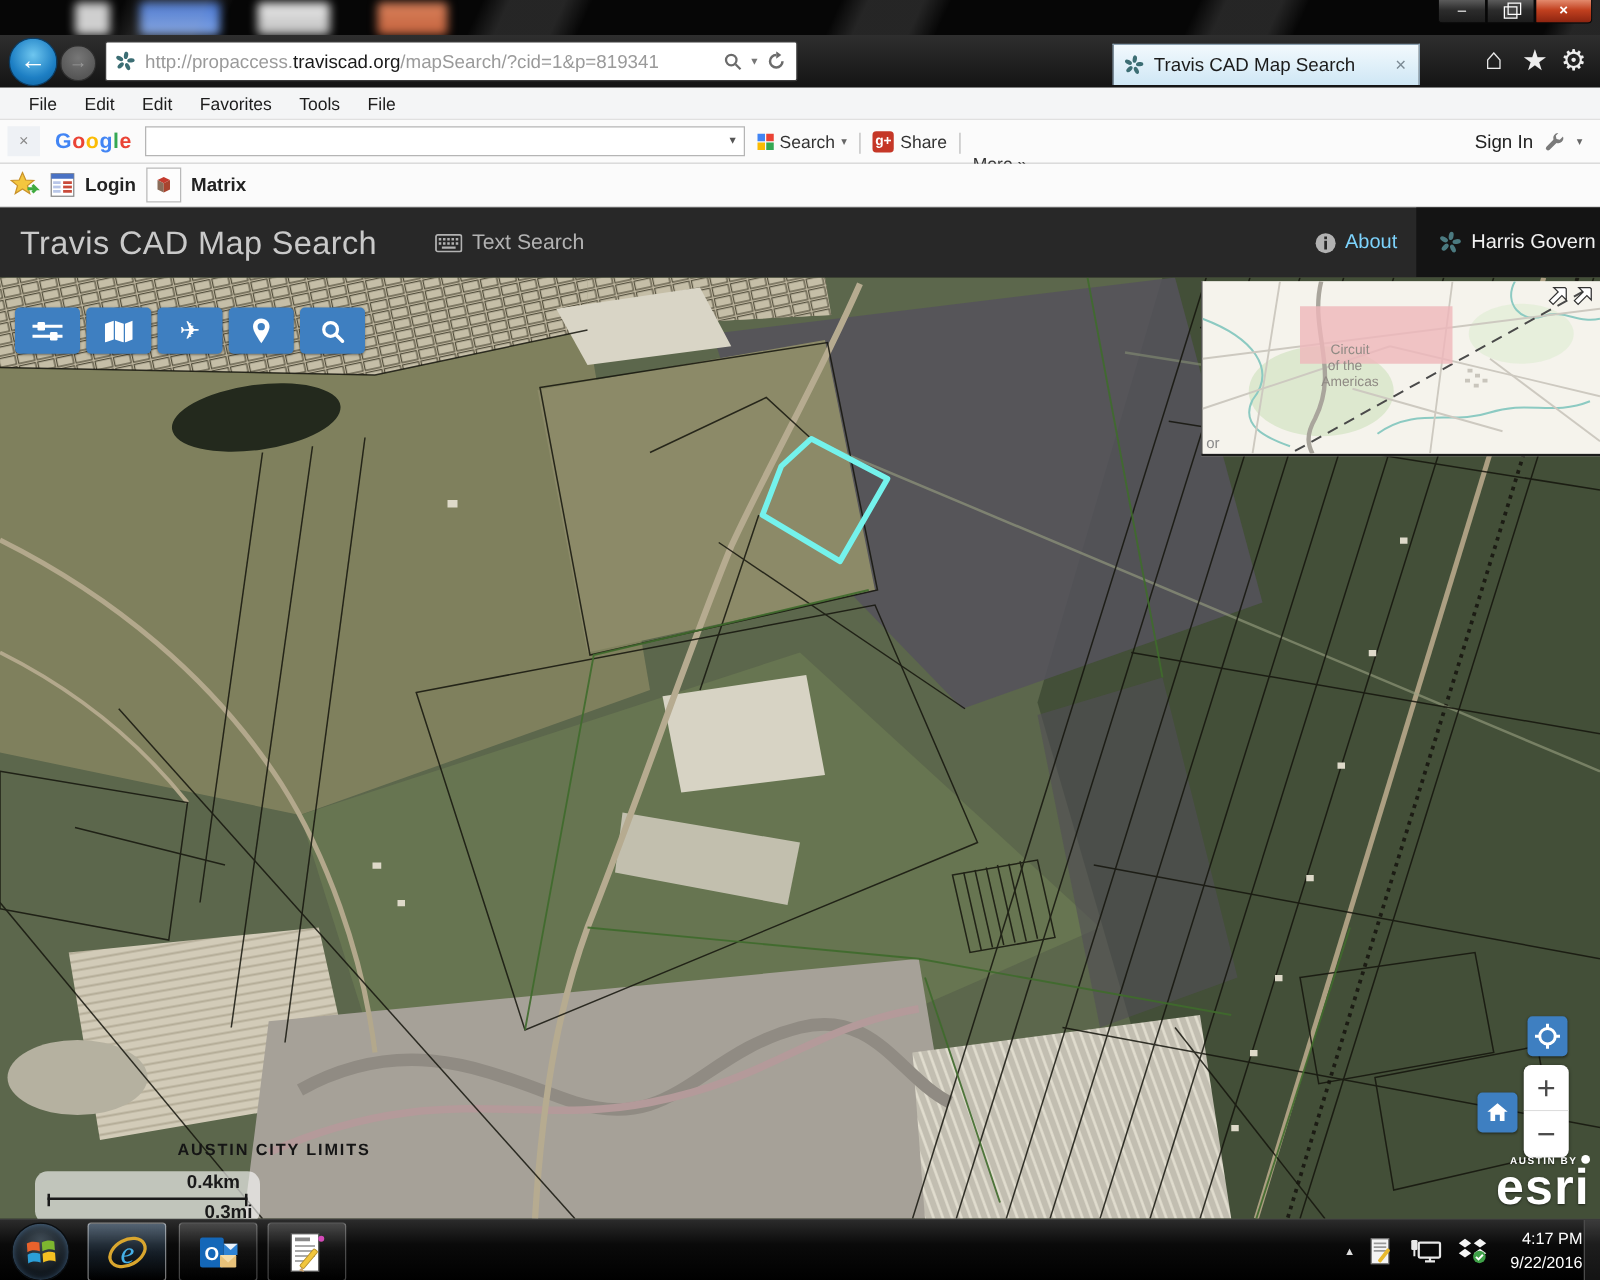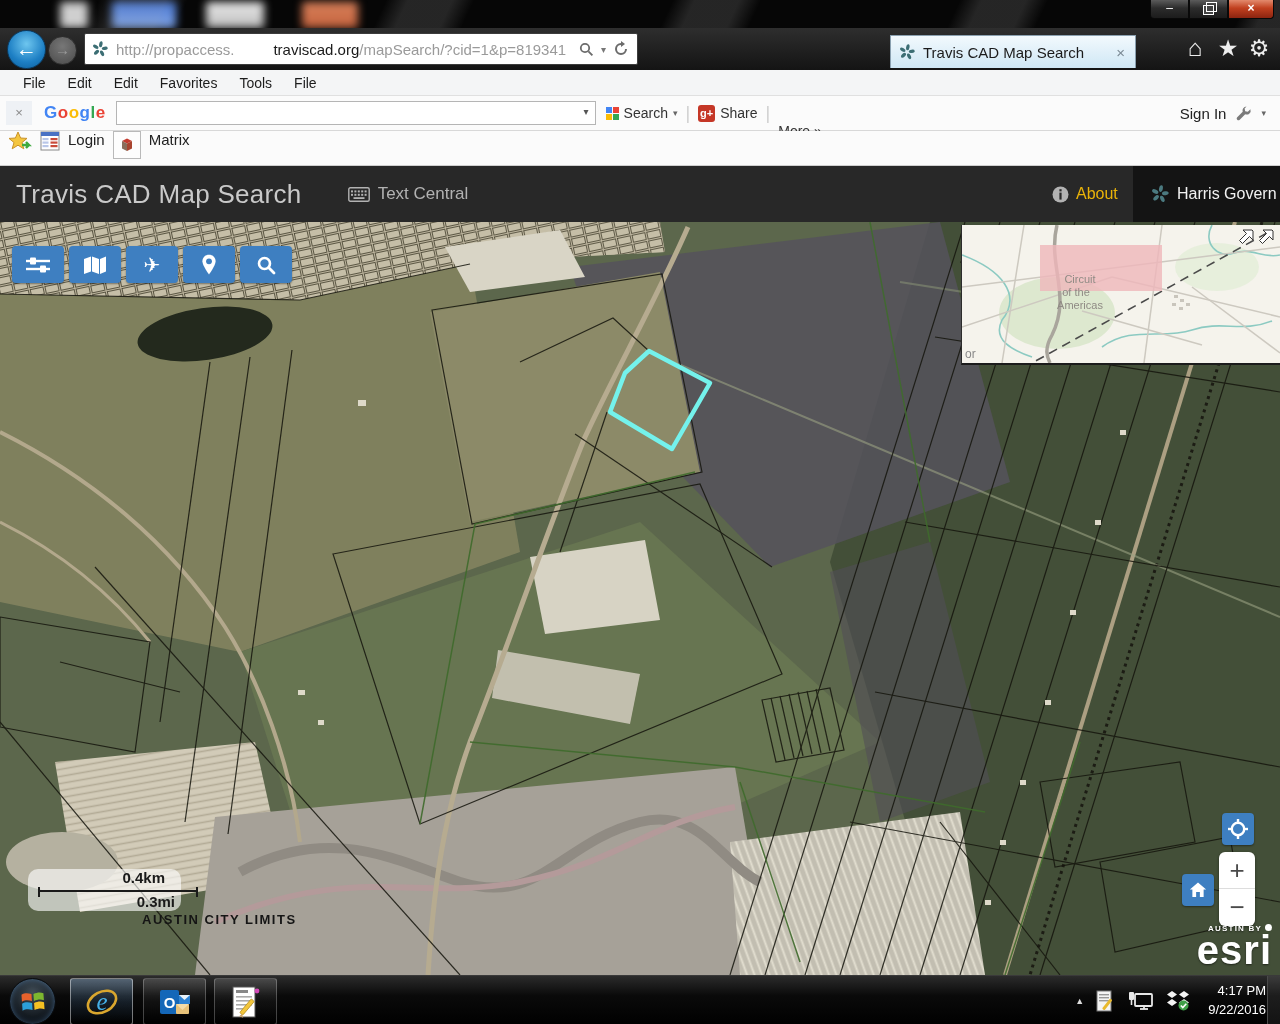--- a/index.html
+++ b/index.html
@@ -18,21 +18,21 @@
     background:linear-gradient(#2e2e2e,#141414);}
   #back-btn{left:7px;top:2px;width:37px;height:37px;border-radius:50%;
     background:radial-gradient(circle at 50% 35%,#6ec6ef,#1d7fc4 60%,#0d5d98);
     border:1px solid #0b3c63;color:#fff;font-size:21px;font-weight:bold;text-align:center;line-height:35px;}
   #fwd-btn{left:48px;top:8px;width:27px;height:27px;border-radius:50%;
     background:radial-gradient(circle at 50% 35%,#777,#4a4a4a);
     border:1px solid #2e2e2e;color:#9a9a9a;font-size:15px;font-weight:bold;text-align:center;line-height:25px;}
   #address-bar{left:84px;top:5px;width:552px;height:30px;background:#fff;border:1px solid #3c3c3c;border-radius:2px;
     display:flex;align-items:center;font-size:15px;color:#9a9a9a;}
   #address-bar .favicon{margin:0 8px 0 7px;flex:0 0 auto;}
-  #url-domain{color:#1a1a1a;margin-left:39px;}
+  #url-domain{color:#1a1a1a;}
   #address-tools{margin-left:auto;display:flex;align-items:center;gap:7px;padding-right:8px;color:#6b6b6b;}
   #address-tools .dd{font-size:10px;color:#777;}
 
   
   .tab{top:7px;height:33px;display:flex;align-items:center;font-size:15px;box-sizing:border-box;}
   #tab-inactive{left:640px;width:249px;background:linear-gradient(#9db0c0,#7e95a7);
     border:1px solid #55687a;border-bottom:none;color:#16252f;}
   #tab-active{left:890px;width:246px;background:linear-gradient(#f2f9fd,#cfe7f5);
     border:1px solid #8aa0b0;border-bottom:none;color:#1b1b1b;}
   .tab .fav{margin:0 8px;flex:0 0 auto;}
@@ -77,45 +77,45 @@
   .mini-grid i:nth-child(4){right:0;bottom:0;background:#34a853;}
   .dd-small{font-size:9px;color:#666;}
   #gplus-icon{width:17px;height:17px;background:#c53727;border-radius:3px;color:#fff;font-size:11px;font-weight:bold;
     text-align:center;line-height:17px;margin-right:5px;}
   #g-share{display:flex;align-items:center;}
   #g-more{display:flex;align-items:center;gap:4px;margin-top:36px;}
   #g-signin{margin-left:auto;display:flex;align-items:center;gap:9px;padding-right:14px;font-size:15px;color:#222;text-align:center;}
 
   
   #links-bar{left:0;top:131px;width:1280px;height:35px;background:#fbfbfb;border-bottom:1px solid #cfcfcf;
-    display:flex;gap:8px;padding-left:8px;box-sizing:border-box;font-size:15px;color:#222;}
+    display:flex;align-items:center;gap:8px;padding-left:8px;box-sizing:border-box;font-size:15px;color:#222;font-weight:bold;}
   #matrix-box{width:26px;height:26px;border:1px solid #b9b9b9;background:#fdfdfd;display:flex;align-items:center;justify-content:center;}
 
   
   #page-header{left:0;top:166px;width:1280px;height:56px;background:#282828;display:flex;align-items:center;}
   #page-title{margin-left:16px;font-size:26px;color:#c9c9c9;letter-spacing:.3px;}
   #text-search-btn{margin-left:46px;display:flex;align-items:center;gap:8px;font-size:17px;color:#b2b2b2;}
-  #about-btn{position:absolute;left:1052px;display:flex;align-items:center;gap:7px;font-size:16px;color:#eab308;}
+  #about-btn{position:absolute;left:1052px;display:flex;align-items:center;gap:7px;font-size:16px;color:#7dd3fc;}
   #brand-block{position:absolute;left:1133px;top:0;width:147px;height:56px;background:#141414;
     display:flex;align-items:center;gap:8px;padding-left:18px;box-sizing:border-box;overflow:hidden;}
   #brand-label{color:#f2f2f2;font-size:16px;white-space:nowrap;}
 
   
   #map-area{left:0;top:222px;width:1280px;height:753px;background:#5c674c;overflow:hidden;}
   #map-svg{position:absolute;left:0;top:0;}
 
   #map-toolbar{left:12px;top:24px;display:flex;gap:5px;}
   .map-btn{width:52px;height:37px;background:#3e7fc1;border-radius:4px;display:flex;align-items:center;justify-content:center;
     box-shadow:0 1px 2px rgba(0,0,0,.4);color:#fff;}
   .map-btn .plane-glyph{font-size:20px;}
 
   #overview-map{right:0;top:3px;width:318px;height:138px;background:#f5f3ec;border-left:1px solid #2c2c2c;border-bottom:2px solid #1c1c1c;overflow:hidden;}
   #ov-expand{position:absolute;right:4px;top:4px;}
 
-  #scale-box{left:28px;top:647px;width:153px;height:42px;background:rgba(255,255,255,.62);border-radius:10px;z-index:3;}
+  #scale-box{left:28px;top:715px;width:180px;height:42px;background:rgba(255,255,255,.62);border-radius:10px;z-index:3;}
   #scale-line{position:absolute;left:10px;top:21px;width:160px;border-top:2px solid #1a1a1a;}
   #scale-line:before,#scale-line:after{content:"";position:absolute;top:-5px;width:2px;height:10px;background:#1a1a1a;}
   #scale-line:before{left:0;} #scale-line:after{right:0;}
   #scale-km{position:absolute;right:16px;top:0;font-size:15px;font-weight:bold;color:#1a1a1a;}
   #scale-mi{position:absolute;right:6px;bottom:1px;font-size:15px;font-weight:bold;color:#1a1a1a;}
   #city-limits{left:142px;top:690px;font-size:13px;font-weight:bold;letter-spacing:1.5px;color:#151515;z-index:2;white-space:nowrap;}
 
   #locate-btn{right:26px;top:591px;width:32px;height:32px;background:#3e7fc1;border-radius:4px;
     display:flex;align-items:center;justify-content:center;box-shadow:0 1px 2px rgba(0,0,0,.4);}
   #zoom-panel{right:25px;top:630px;width:36px;height:74px;background:#fff;border-radius:6px;box-shadow:0 1px 3px rgba(0,0,0,.45);z-index:3;}
@@ -295,21 +295,21 @@
           <rect x="13.2" y="3.4" width="2" height="2"></rect>
           <rect x="16.6" y="3.4" width="2" height="2"></rect>
         <rect x="3" y="6.8" width="2" height="2"></rect>
           <rect x="6.4" y="6.8" width="2" height="2"></rect>
           <rect x="9.8" y="6.8" width="2" height="2"></rect>
           <rect x="13.2" y="6.8" width="2" height="2"></rect>
           <rect x="16.6" y="6.8" width="2" height="2"></rect>
         <rect x="5.5" y="10.2" width="11" height="1.8"></rect>
       </g>
     </svg>
-    <span>Text Central</span>
+    <span>Text Search</span>
   </span>
   <span id="about-btn">
     <svg width="17" height="17" viewBox="0 0 17 17">
       <circle cx="8.5" cy="8.5" r="8" fill="#b2b2b2"></circle>
       <rect x="7.4" y="3.2" width="2.2" height="2.2" fill="#282828"></rect>
       <rect x="7.4" y="6.6" width="2.2" height="7" fill="#282828"></rect>
     </svg>
     <span>About</span>
   </span>
   <span id="brand-block">

